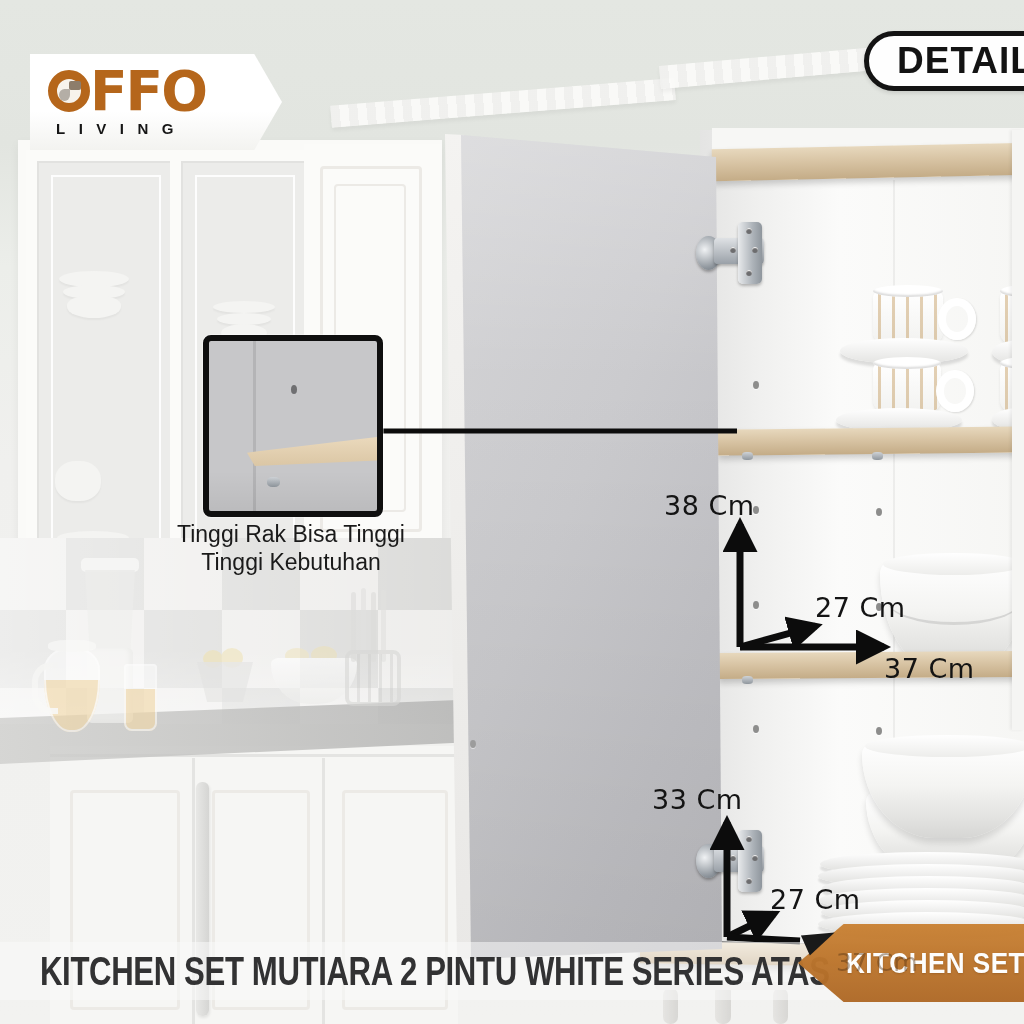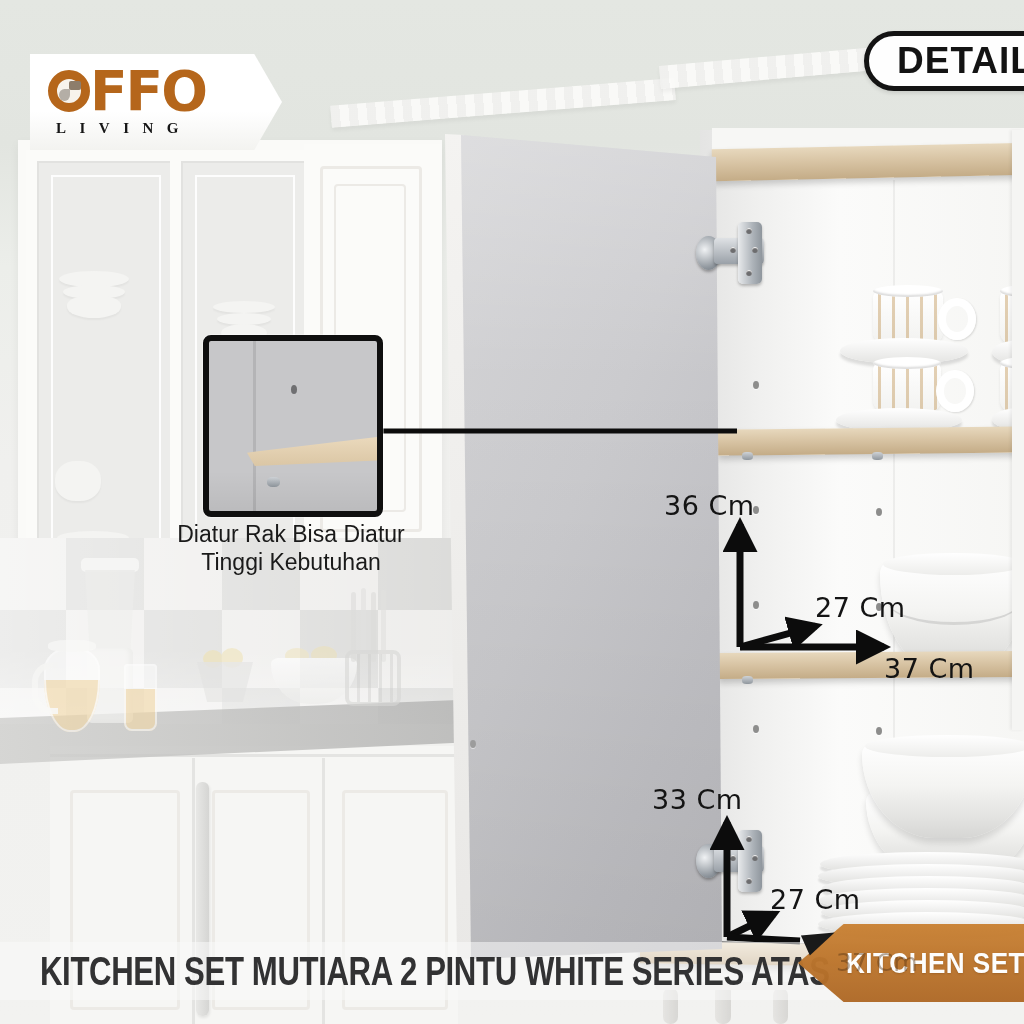--- a/index.html
+++ b/index.html
@@ -61,21 +61,21 @@
             letter-spacing:.5px;white-space:nowrap;z-index:46;}
   .calloutbox{border:6px solid #0f0f0f;border-radius:8px;background:#c7c7c9;box-shadow:0 0 0 1px rgba(255,255,255,.4);}
   .callouttext{color:#1a1a1a;font-size:23px;line-height:28px;text-align:center;}
   .woodwedge{position:absolute;clip-path:polygon(0 28%,100% 0,100% 42%,6% 52%);background:linear-gradient(180deg,#ead9bc,#cdb58f);}
 
   
   .banner{clip-path:polygon(0 0,89% 0,100% 50%,89% 100%,0 100%);
           background:linear-gradient(180deg,#ffffff 60%,#f3f3f0);box-shadow:0 3px 8px rgba(0,0,0,.10);}
   .offocircle{width:42px;height:42px;border:9px solid #b5661b;border-radius:50%;background:#f7f3ec;position:relative;box-sizing:border-box;}
   .offotext{font-size:55px;font-weight:bold;color:#b5661b;letter-spacing:-2px;line-height:40px;font-family:"DejaVu Sans",sans-serif;}
-  .livingtext{font-size:15px;font-weight:bold;color:#161616;letter-spacing:13.5px;font-family:Liberation Serif, serif;}
+  .livingtext{font-size:15px;font-weight:bold;color:#161616;letter-spacing:13.5px;font-family:Liberation Sans, sans-serif;}
   .badge{border:5px solid #131313;border-radius:44px;background:#fefefe;color:#131313;
          font-size:37px;font-weight:bold;letter-spacing:1px;display:flex;align-items:center;box-shadow:0 2px 4px rgba(0,0,0,.12);}
   .captionband{background:rgba(250,250,249,.55);}
   .captiontext{color:#323233;font-size:41px;font-weight:bold;white-space:nowrap;transform:scaleX(.76);transform-origin:left center;letter-spacing:-.5px;}
   .ribbon{clip-path:polygon(0 50%,19% 0,100% 0,100% 100%,19% 100%);
           background:linear-gradient(180deg,rgba(201,129,51,.96),rgba(174,104,37,.96));
           display:flex;align-items:center;justify-content:center;}
   .ribbontext{color:#fdfdfc;font-size:29px;font-weight:bold;letter-spacing:.5px;transform:scaleX(.9);text-shadow:0 1px 2px rgba(90,50,10,.25);}
   .ghostdim{color:rgba(80,48,16,.42);font-family:"DejaVu Sans",sans-serif;font-size:25px;font-weight:500;}
   .tiparrow{width:0;height:0;border-left:32px solid #1a1a1a;border-top:11px solid transparent;border-bottom:11px solid transparent;transform:rotate(-24deg);}
@@ -274,35 +274,35 @@
 
     <line x1="740" y1="647" x2="740" y2="524" stroke="#0c0c0c" stroke-width="7" marker-end="url(#ah)"></line>
     <line x1="740" y1="647" x2="816" y2="626" stroke="#0c0c0c" stroke-width="7" marker-end="url(#ah)"></line>
     <line x1="740" y1="647" x2="884" y2="647" stroke="#0c0c0c" stroke-width="7" marker-end="url(#ah)"></line>
 
     <line x1="727" y1="937" x2="727" y2="822" stroke="#0c0c0c" stroke-width="7" marker-end="url(#ah)"></line>
     <line x1="727" y1="937" x2="774" y2="914" stroke="#0c0c0c" stroke-width="7" marker-end="url(#ah)"></line>
     <line x1="727" y1="937" x2="800" y2="941" stroke="#0c0c0c" stroke-width="7"></line>
   </svg>
 
-  <div class="dimlabel" style="left:664px;top:490px;">36 Cm</div>
+  <div class="dimlabel" style="left:664px;top:490px;">38 Cm</div>
   <div class="dimlabel" style="left:815px;top:592px;">27 Cm</div>
   <div class="dimlabel" style="left:884px;top:653px;">37 Cm</div>
   <div class="dimlabel" style="left:652px;top:784px;">33 Cm</div>
   <div class="dimlabel" style="left:770px;top:884px;">27 Cm</div>
 
   <div class="abs calloutbox" style="left:203px;top:335px;width:168px;height:170px;z-index:45;overflow:hidden;">
     <div class="abs" style="left:44px;top:0;width:3px;height:170px;background:#b4b4b6;"></div>
     <div class="abs" style="left:82px;top:44px;width:6px;height:9px;background:#6f6f71;border-radius:50%;"></div>
     <div class="woodwedge" style="left:38px;top:96px;width:130px;height:56px;"></div>
     <div class="pin" style="left:58px;top:136px;width:13px;height:10px;"></div>
     <div class="abs" style="left:0;top:130px;width:168px;height:40px;background:linear-gradient(180deg,rgba(0,0,0,0),rgba(0,0,0,.06));"></div>
   </div>
   <div class="abs callouttext" style="left:160px;top:520px;width:262px;z-index:45;">
-    <div>Diatur Rak Bisa Diatur</div>
+    <div>Tinggi Rak Bisa Tinggi</div>
     <div>Tinggi Kebutuhan</div>
   </div>
 
   <div class="abs captionband" style="left:0;top:942px;width:1024px;height:58px;z-index:50;"></div>
   <div class="abs captiontext" style="left:40px;top:948px;z-index:51;">KITCHEN SET MUTIARA 2 PINTU WHITE SERIES ATAS</div>
 
   <div class="abs ribbon" style="left:798px;top:924px;width:240px;height:78px;z-index:55;padding-left:34px;box-sizing:border-box;">
     <span class="ribbontext">KITCHEN SET</span>
   </div>
   <div class="abs ghostdim" style="left:836px;top:948px;z-index:56;">37 Cm</div>

